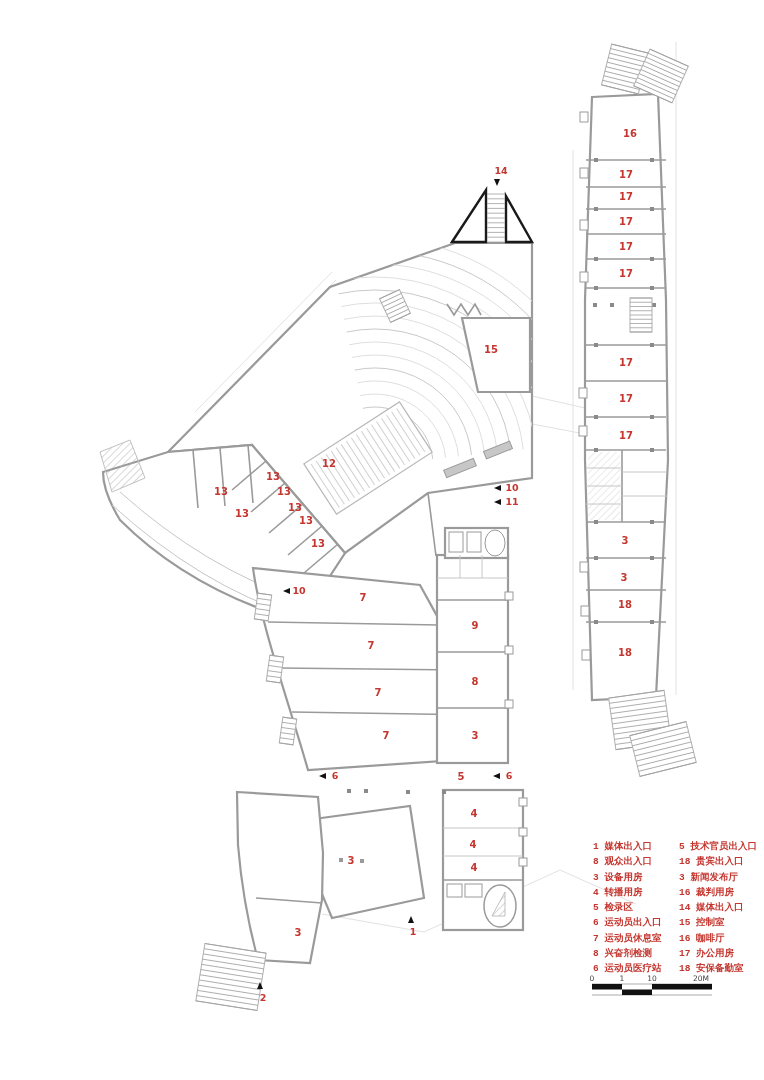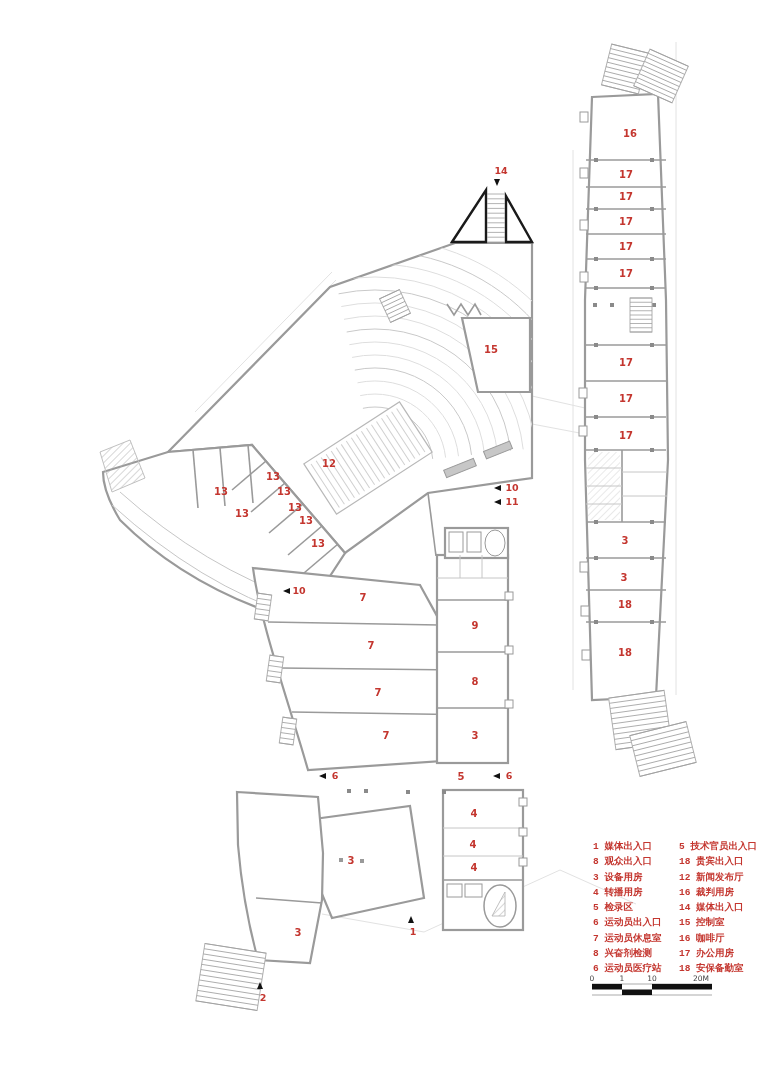--- a/index.html
+++ b/index.html
@@ -455,21 +455,21 @@
         <div class="legend-row">4 转播用房</div>
         <div class="legend-row">5 检录区</div>
         <div class="legend-row">6 运动员出入口</div>
         <div class="legend-row">7 运动员休息室</div>
         <div class="legend-row">8 兴奋剂检测</div>
         <div class="legend-row">6 运动员医疗站</div>
       </div>
   <div class="legend-col" id="legend-col-1" style="left:86px">
         <div class="legend-row">5 技术官员出入口</div>
         <div class="legend-row">18 贵宾出入口</div>
-        <div class="legend-row">12 新闻发布厅</div>
+        <div class="legend-row">3 新闻发布厅</div>
         <div class="legend-row">16 裁判用房</div>
         <div class="legend-row">14 媒体出入口</div>
         <div class="legend-row">15 控制室</div>
         <div class="legend-row">16 咖啡厅</div>
         <div class="legend-row">17 办公用房</div>
         <div class="legend-row">18 安保备勤室</div>
       </div>
 </div>
 </div>
 

